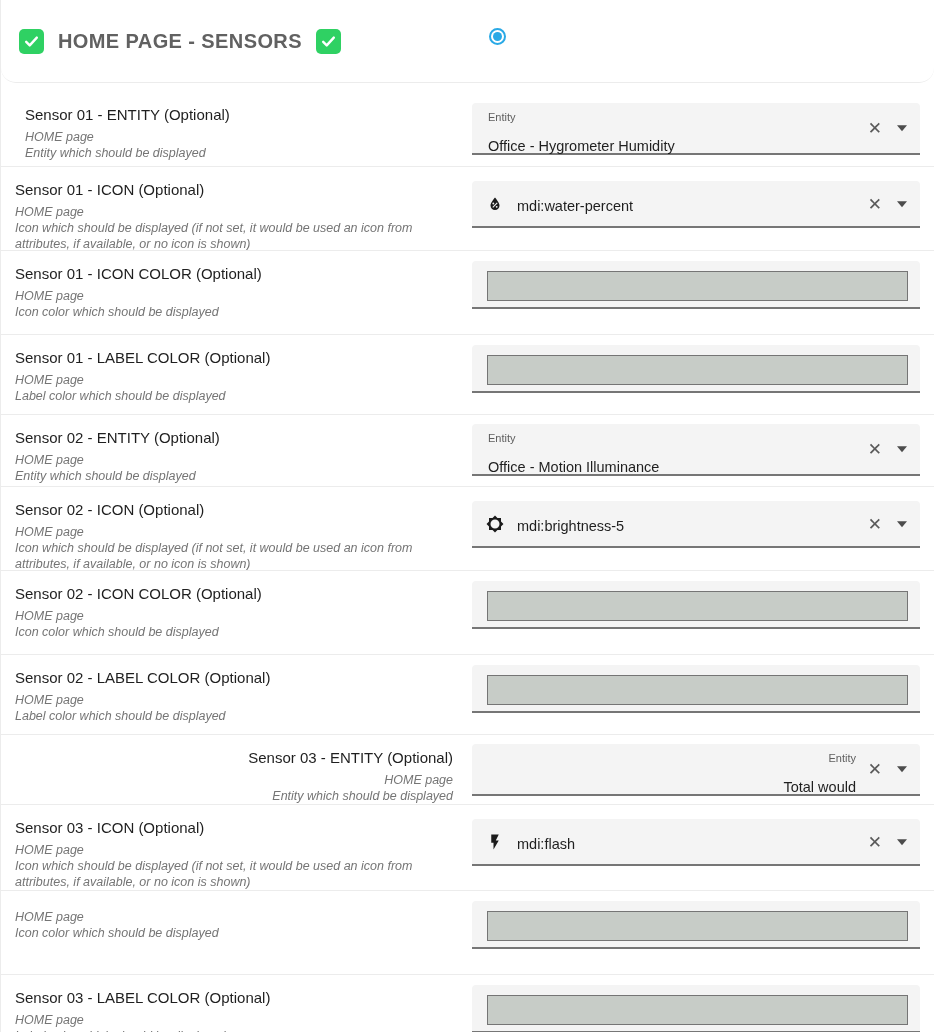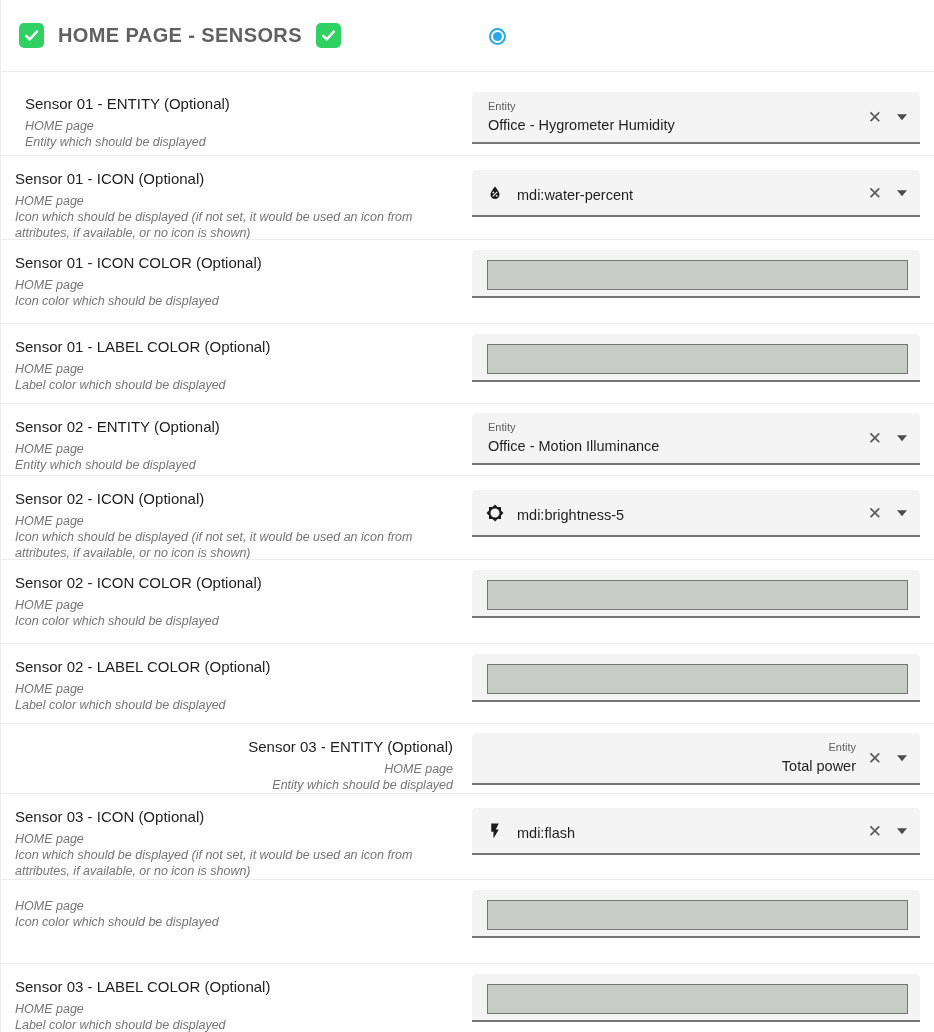--- a/index.html
+++ b/index.html
@@ -18,22 +18,22 @@
   html, body { background: #ffffff; }
   body {
     width: 934px; height: 1032px; overflow: hidden;
     font-family: "Liberation Sans", "DejaVu Sans", sans-serif;
     position: relative;
   }
   .page { width: 934px; height: 1032px; border-left: 1px solid var(--divider); }
 
   
   .header {
-    height: 72px; border-bottom: 1px solid var(--divider);
-    display: flex; align-items: center; padding-left: 18px; position: relative;
+    height: 83px; border-bottom: 1px solid var(--divider);
+    display: flex; align-items: center; padding-left: 18px; position: relative; border-radius: 15px;
   }
   .check-emoji {
     width: 25px; height: 25px; border-radius: 5px; background: var(--check_green);
     display: inline-flex; align-items: center; justify-content: center; flex: 0 0 auto;
   }
   .check-emoji svg { width: 17px; height: 17px; }
   .header h1 {
     font-size: 20px; font-weight: bold; color: var(--title_gray);
     letter-spacing: 0.4px; margin: 0 14px; white-space: nowrap;
   }
@@ -67,21 +67,21 @@
 
   
   .field {
     width: 448px; background: var(--field_bg);
     border-radius: 4px 4px 0 0; border-bottom: 2px solid var(--underline);
     position: relative; cursor: pointer;
   }
   .entity-field { height: 52px; padding: 7px 64px 0 16px; }
   .float-label { font-size: 11px; color: #5e5e5e; line-height: 14px; }
   .field-value {
-    font-size: 14.5px; color: var(--text_dark); line-height: 20px; margin-top: 2px;
+    font-size: 14.5px; color: var(--text_dark); line-height: 20px; margin-top: 12px;
     white-space: nowrap; overflow: hidden;
   }
   .icon-field { height: 47px; display: flex; align-items: center; padding: 0 64px 0 14px; }
   .icon-field .mdi { width: 18px; height: 18px; margin-right: 13px; flex: 0 0 auto; display: inline-flex; }
   .icon-field .mdi svg { width: 18px; height: 18px; fill: #1b1b1b; }
   .icon-field .field-value { margin-top: 4px; }
 
   .clear {
     position: absolute; right: 38px; top: 50%; transform: translateY(-50%);
     font-size: 17px; color: #5a5a5a; line-height: 17px; font-style: normal; cursor: pointer;
@@ -265,21 +265,21 @@
     <div class="left">
       <div class="title">Sensor 03 - ENTITY (Optional)</div>
       <div class="meta">
         <div>HOME page</div>
         <div>Entity which should be displayed</div>
       </div>
     </div>
     <div class="right">
       <div class="field entity-field">
         <div class="float-label">Entity</div>
-        <div class="field-value">Total power</div>
+        <div class="field-value">Total would</div>
         <span class="clear">✕</span>
         <span class="caret"></span>
       </div>
     </div>
   </section>
 
   <section class="row h86 pt14">
     <div class="left">
       <div class="title">Sensor 03 - ICON (Optional)</div>
       <div class="meta">

